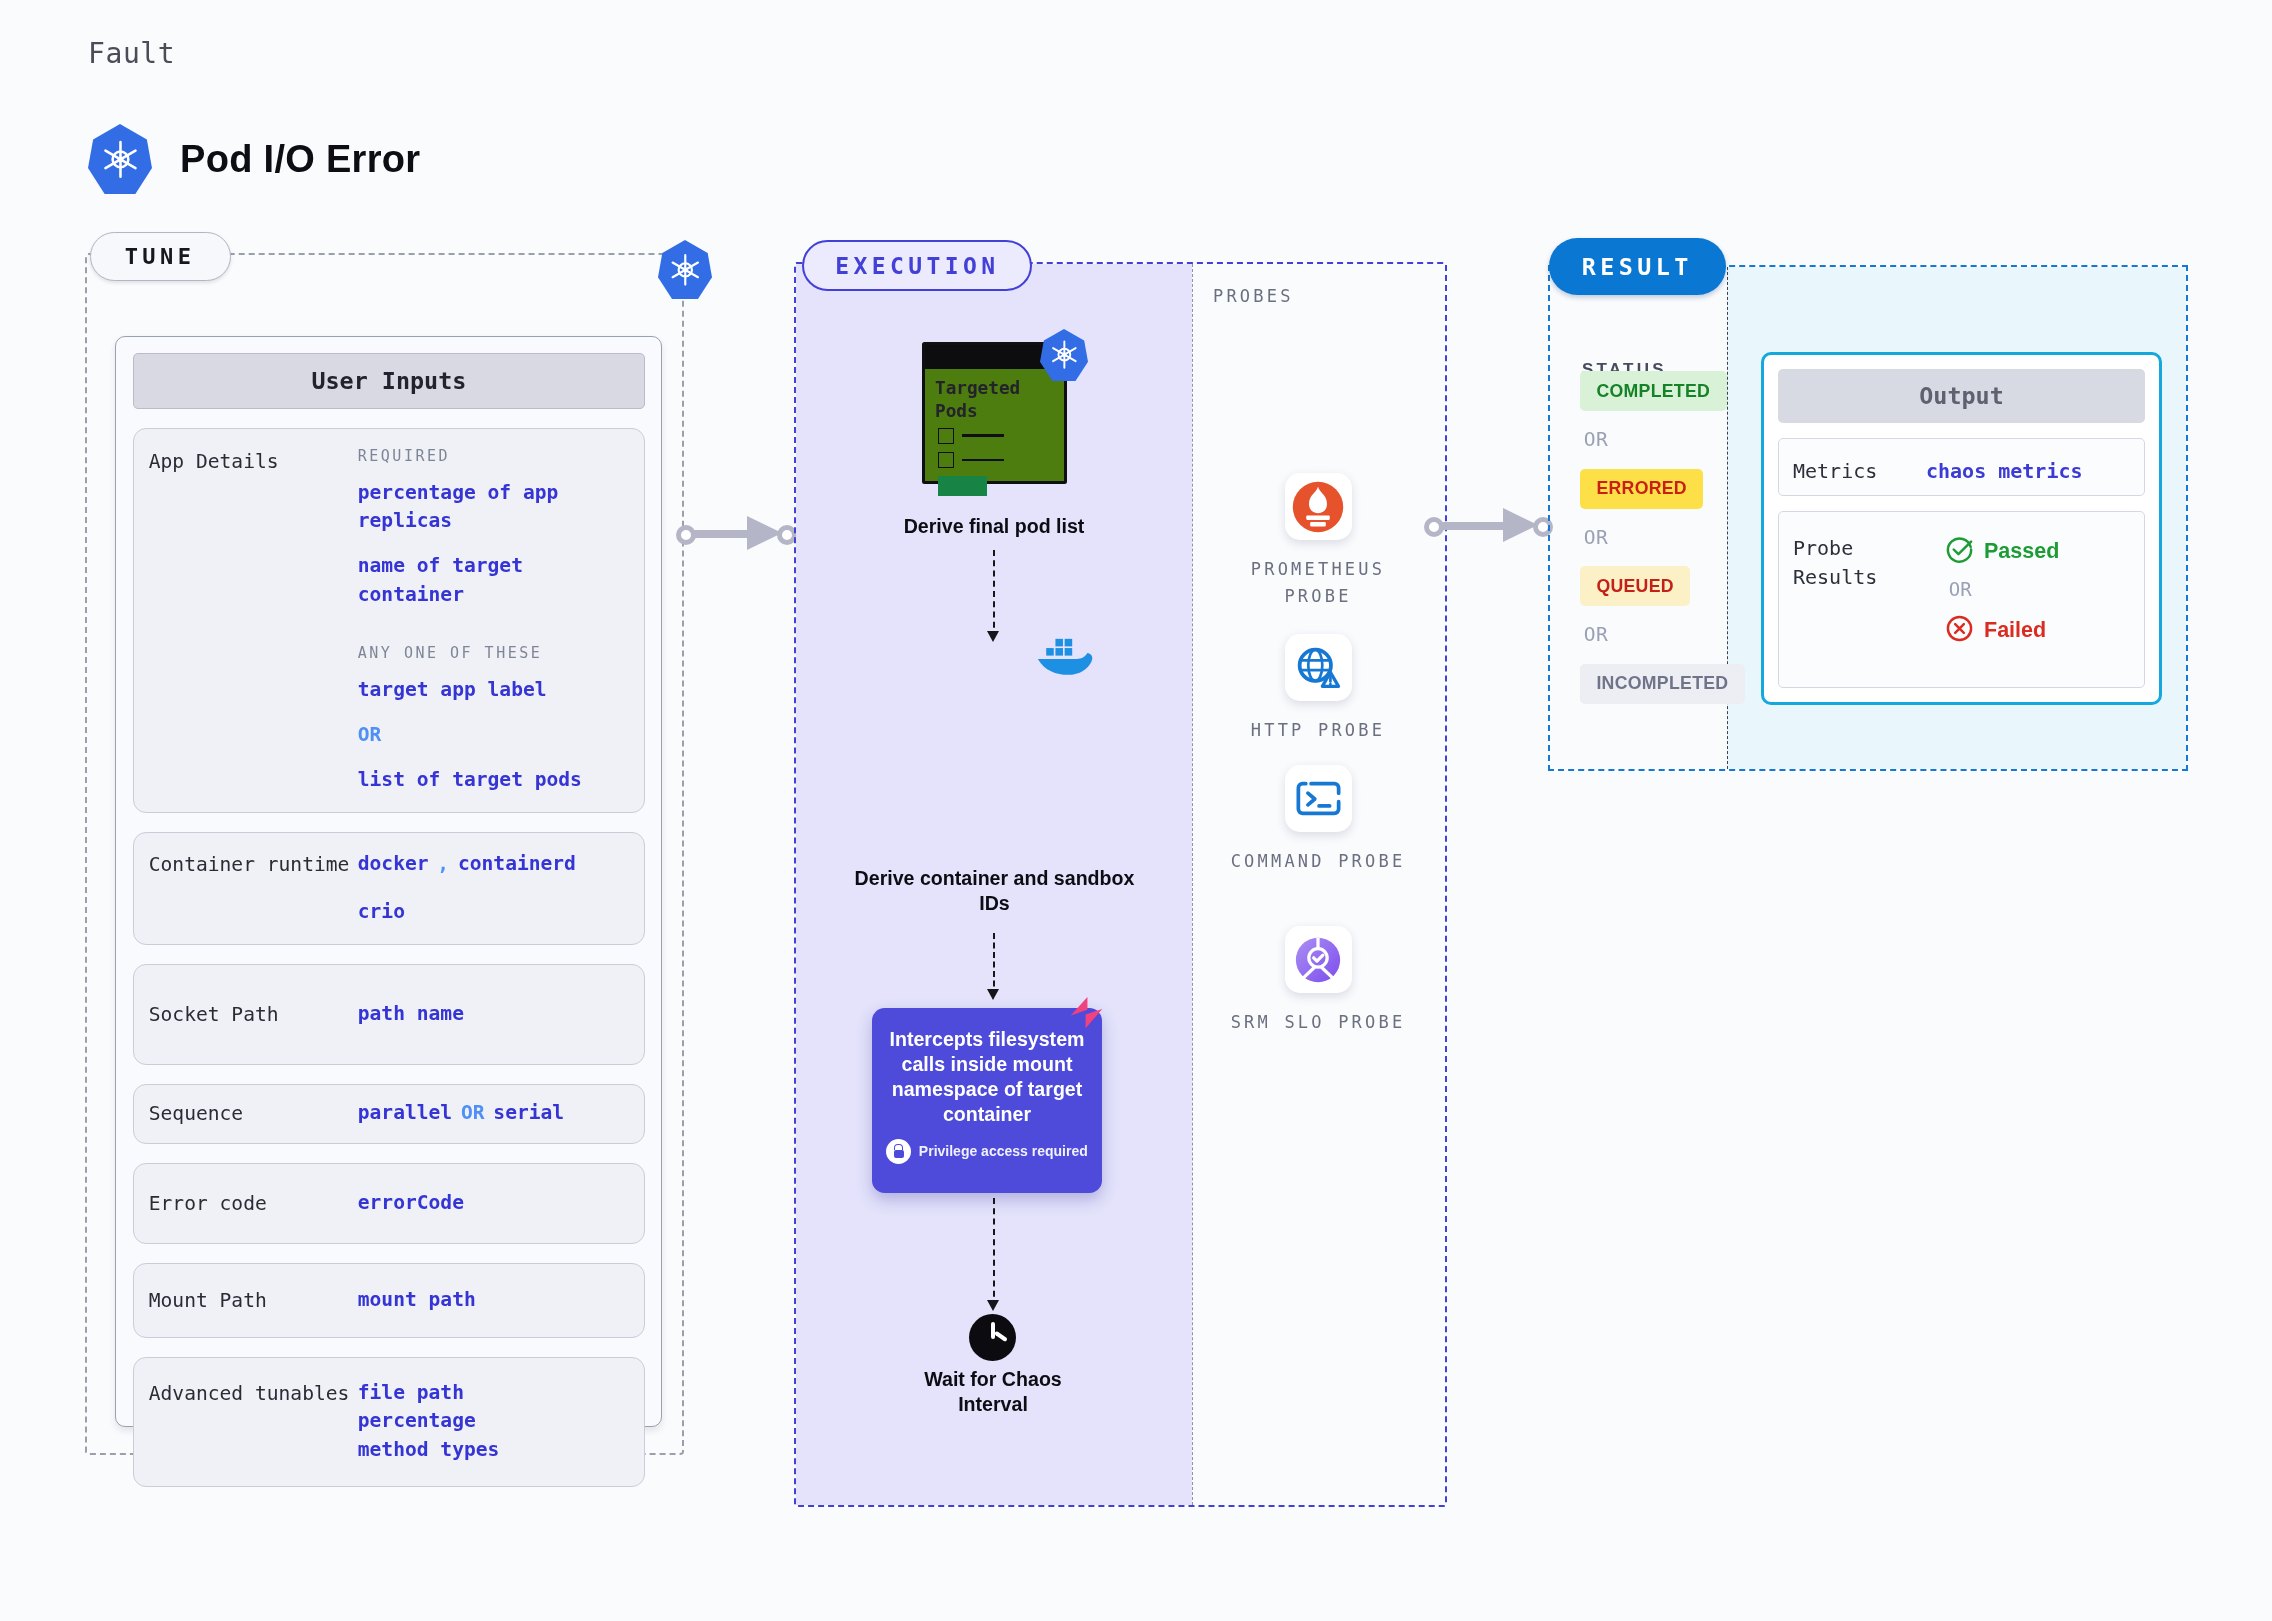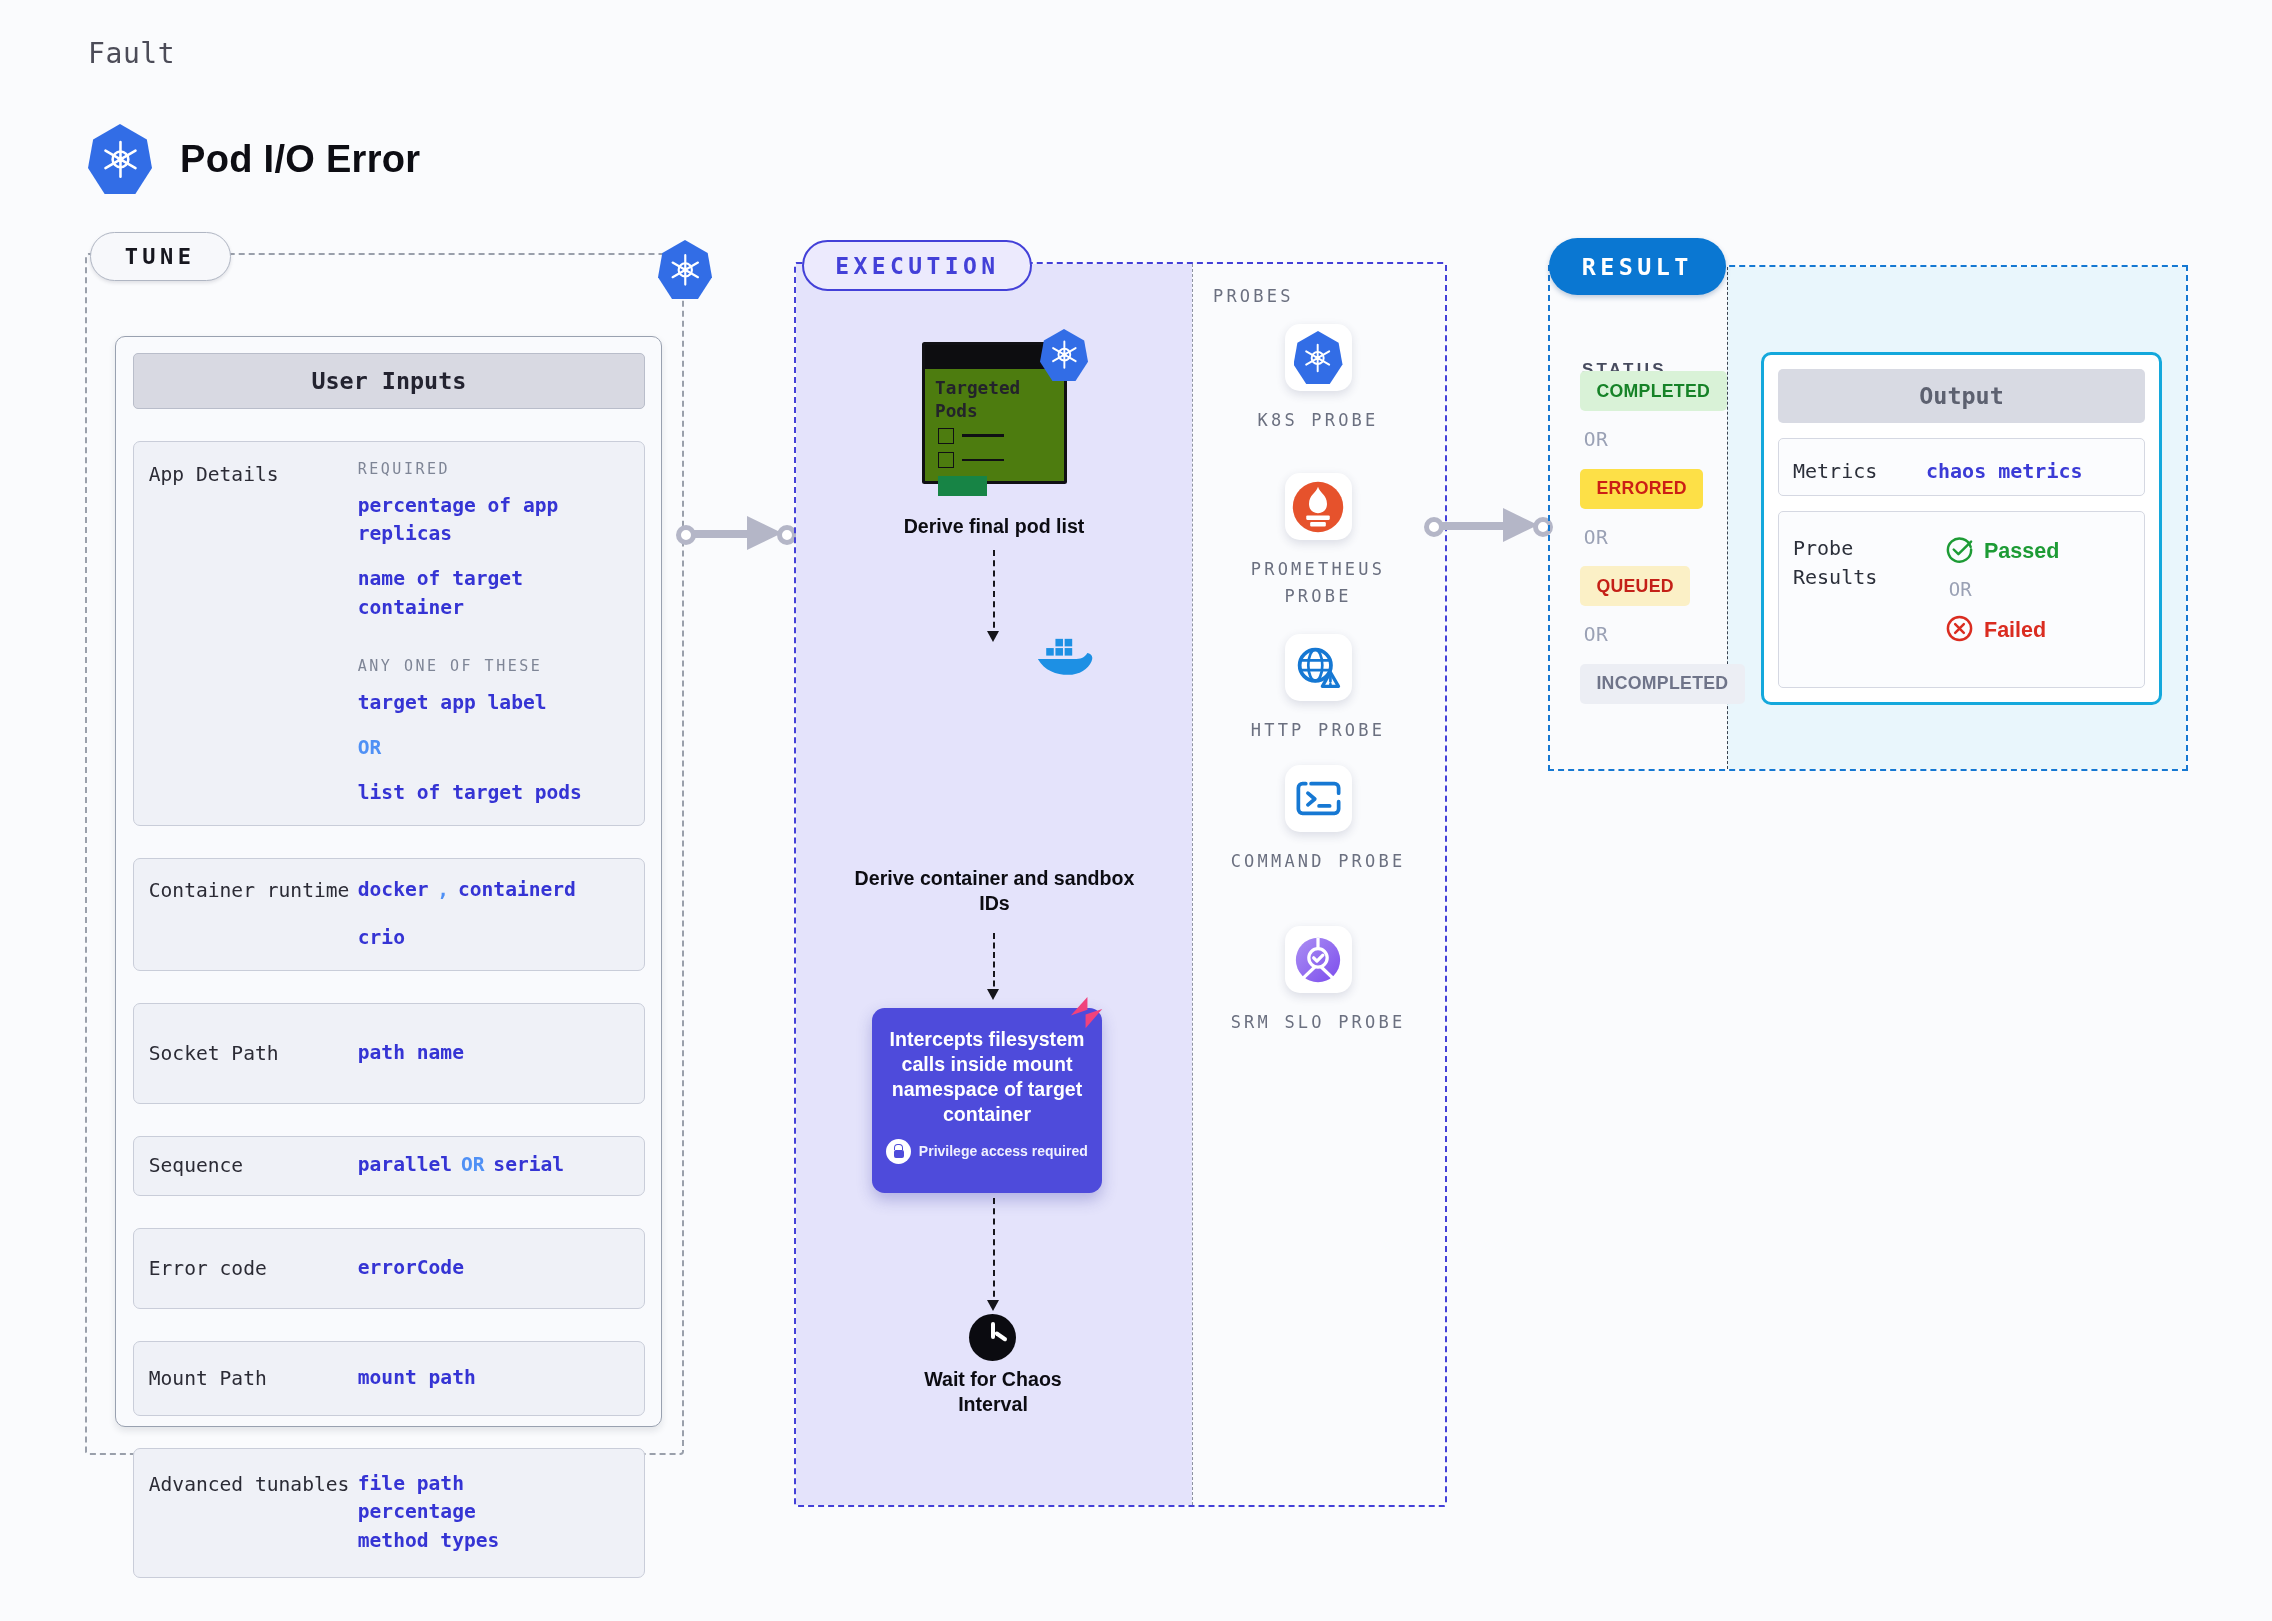--- a/index.html
+++ b/index.html
@@ -29,21 +29,21 @@
                font-size:23.4px;color:#fff;box-shadow:0 2.5px 5px rgba(10,60,120,.25);}
 
   
   .tune-box{position:absolute;left:85px;top:253px;width:595px;height:1198px;border:2.5px dashed #9aa0ab;border-radius:3.8px;}
   .tune-k8s{position:absolute;left:571px;top:-15px;width:54px;height:59px;}
   .ui-card{position:absolute;left:28.4px;top:81px;width:547px;height:1091px;background:#f9fafd;
            border:1.9px solid #99a1b0;border-radius:10px;box-shadow:0 3.2px 7.6px rgba(20,25,50,.10);
            box-sizing:border-box;padding:16.4px;display:flex;flex-direction:column;gap:19px;}
   .ui-head{background:#d8d9e2;border:1.3px solid #b9bdca;border-radius:5px;height:54px;flex:none;
            display:flex;align-items:center;justify-content:center;font-size:23.4px;font-weight:bold;color:#232330;}
-  .row{background:#eff1f7;border:1.3px solid #c9cdd9;border-radius:7px;display:flex;box-sizing:border-box;padding:17.7px 15px;margin-top:13px;}
+  .row{background:#eff1f7;border:1.3px solid #c9cdd9;border-radius:13px;display:flex;box-sizing:border-box;padding:17.7px 15px;}
   .row-label{width:209px;flex:none;font-size:19.6px;color:#2b2b35;line-height:1.5;}
   .row-vals{flex:1;display:flex;flex-direction:column;}
   .cap{font-size:15px;letter-spacing:2.5px;color:#7e8596;margin-bottom:14px;}
   .val{font-size:19.6px;font-weight:bold;color:#3534d4;line-height:1.45;}
   .val-lt{color:#4f90f5;}
   .vgap{height:16.4px;}
   .inline-vals{display:flex;gap:8.8px;align-items:baseline;flex-wrap:wrap;}
   .row-socket{padding:35px 15px;}
   .row-seq{padding:14px 15px;}
   .row-err{padding:25px 15px;}
@@ -310,34 +310,20 @@
             <path d="M3 21 L21 1 L21 15 Z"></path>
             <path d="M37 14 L19 35 L19 20 Z"></path>
           </svg>
       </div>
       <div class="vconn" style="left:197px;top:934px;height:109px;"></div>
 
       <div class="clock"></div>
       <div class="step-cap" style="left:102px;top:1103px;width:190px;">Wait for Chaos Interval</div>
     </div>
 
-    <div class="probe-group" style="top:60px;">
-      <div class="probe-card">
-        <div class="k8s" style="width:49px;height:53px;">
-            <svg viewBox="0 0 24 24">
-              <g stroke="#fff" stroke-width="1.5" fill="none" stroke-linecap="round">
-                <circle cx="12" cy="12" r="4.6"></circle>
-                <path d="M12 1.8 V22.2 M3.2 6.9 L20.8 17.1 M20.8 6.9 L3.2 17.1"></path>
-              </g>
-              <circle cx="12" cy="12" r="1.7" fill="#fff"></circle>
-            </svg>
-          </div>
-      </div>
-      <div class="probe-name">K8S PROBE</div>
-    </div>
 
     <div class="probe-group" style="top:209px;">
       <div class="probe-card">
         <svg width="56" height="56" viewBox="0 0 100 100">
             <circle cx="50" cy="50" r="45" fill="#e6522c"></circle>
             <path d="M50 14 c3 11 17 15 16 32 c-.6 9 -7 15 -16 15 c-9 0 -15.4 -6 -16 -15 c-1 -17 13 -21 16 -32 z" fill="#fff"></path>
             <rect x="29" y="65" width="42" height="8" rx="2" fill="#fff"></rect>
             <rect x="36" y="77" width="28" height="8" rx="2" fill="#fff"></rect>
           </svg>
       </div>

